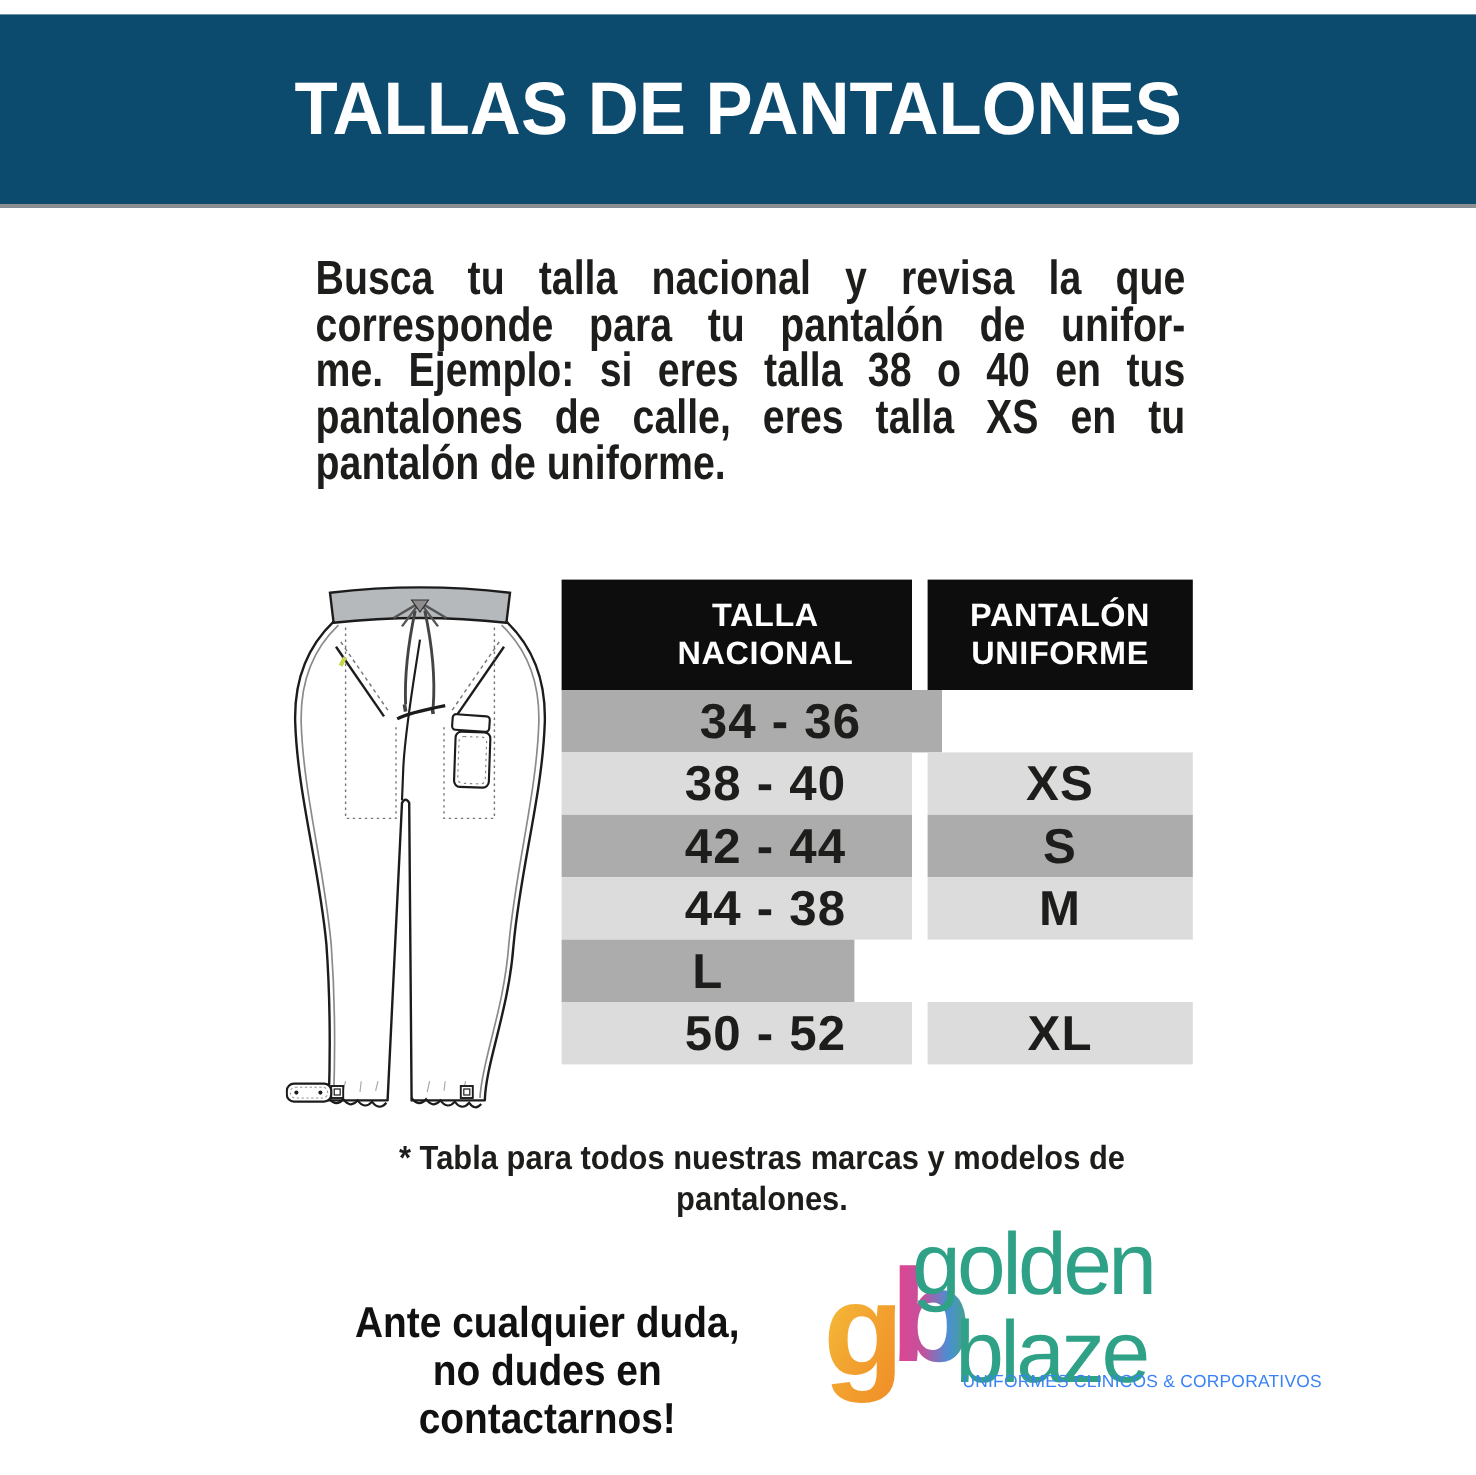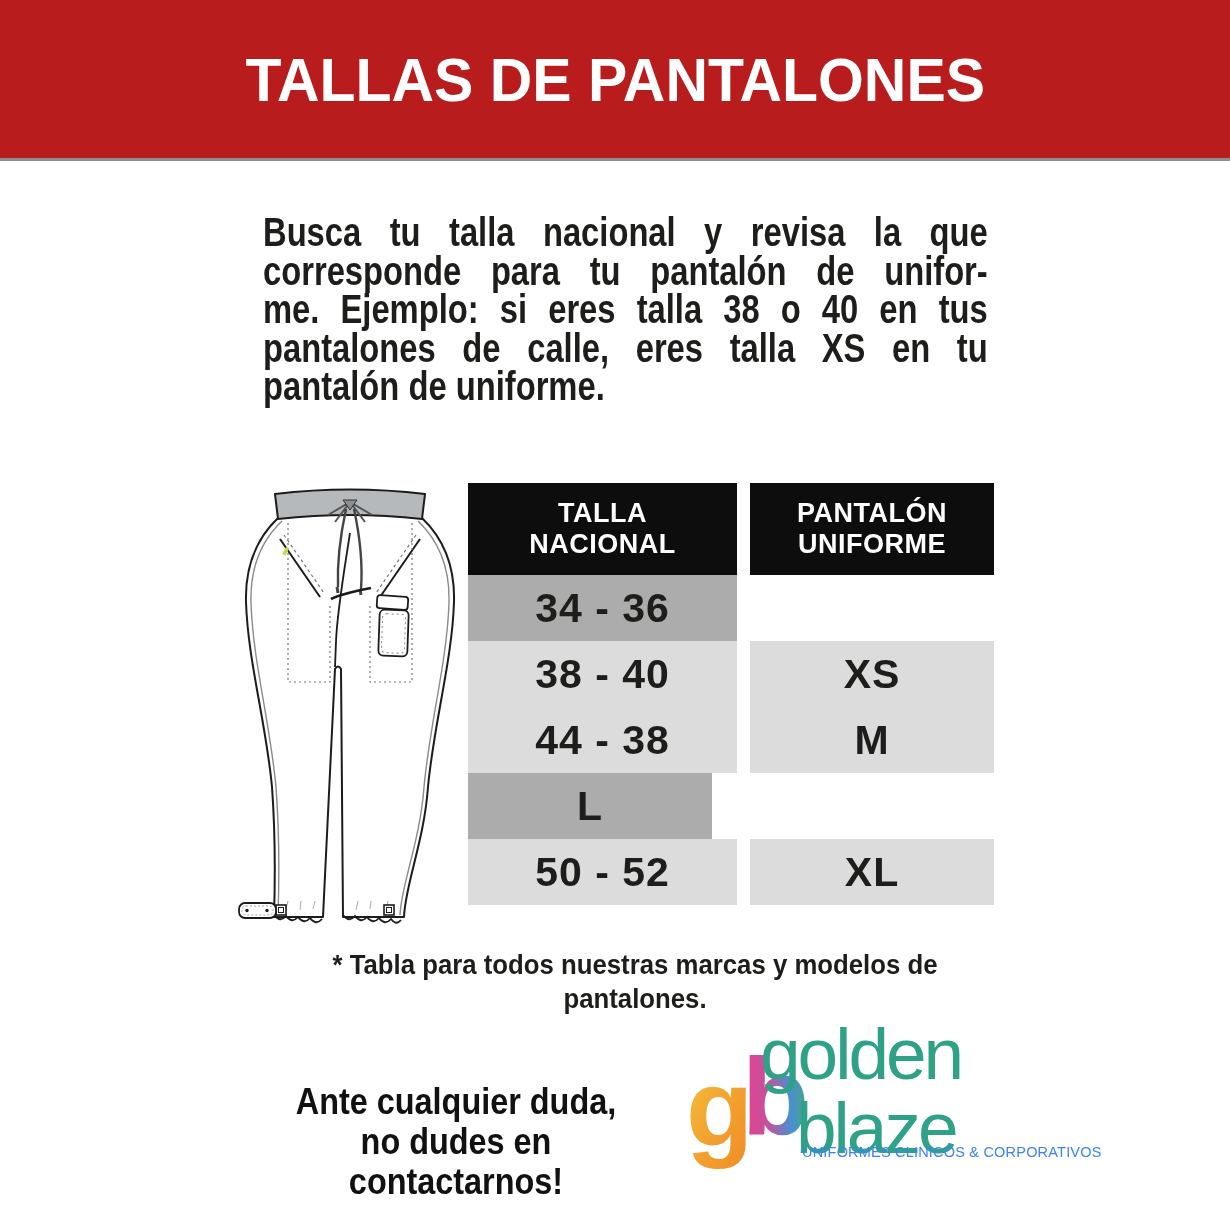--- a/index.html
+++ b/index.html
@@ -3,22 +3,22 @@
 <meta charset="utf-8">
 <style>
   html,body { margin:0; padding:0; background:#ffffff; }
   .page {
     position:relative; width:1230px; height:1229px; background:#ffffff;
     font-family:"Liberation Sans", sans-serif; overflow:hidden; color:#1d1d1b;
   }
 
   
   .banner {
-    position:absolute; left:0; top:0; width:1230px; height:158px;
-    background:#b91c1c; border-bottom:3px solid #8f8f8f;
+    position:absolute; left:0; top:12px; width:1230px; height:158px;
+    background:#0c4a6e; border-bottom:3px solid #8f8f8f;
     display:flex; align-items:center; justify-content:center;text-align:right;
   }
   .banner-title {
     color:#ffffff; font-weight:bold; font-size:62px; white-space:nowrap;
     transform:scaleX(0.95); letter-spacing:0px;
   }
 
   
   .intro {
     position:absolute; left:263px; top:213px; width:886px;
@@ -32,22 +32,22 @@
   .pants { position:absolute; left:238px; top:477px; width:226px; height:458px; }
 
   
   .size-table { position:absolute; left:468px; top:483px; width:526px; }
   .thead { display:flex; gap:13px; }
   .th {
     background:#0d0d0d; color:#ffffff; height:92px;
     display:flex; flex-direction:column; align-items:center; justify-content:center;
     font-weight:bold; font-size:27px; line-height:31px; letter-spacing:0.5px;
   }
-  .col-a { width:269px; } .col-b { width:244px; }
-  .tr { display:flex; gap:13px; height:66px; }
+  .col-a { width:269px;padding-left:48px; } .col-b { width:244px; }
+  .tr { display:flex; gap:13px; height:52px; }
   .td {
     display:flex; align-items:center; justify-content:center;
     font-weight:bold; font-size:41px; color:#1d1d1b; letter-spacing:1px;
   }
   .tr.dark .td  { background:#acacac; }
   .tr.light .td { background:#dcdcdc; }
 
   
   .footnote {
     position:absolute; left:240px; top:948px; width:790px; text-align:center;
@@ -148,20 +148,24 @@
         <span>UNIFORME</span>
       </div>
     </div>
     <div class="tbody">
       <div class="tr dark">
         <div class="td col-a">34 - 36</div>
       </div>
       <div class="tr light">
         <div class="td col-a">38 - 40</div>
         <div class="td col-b">XS</div>
+      </div>
+      <div class="tr dark">
+        <div class="td col-a">42 - 44</div>
+        <div class="td col-b">S</div>
       </div>
       <div class="tr light">
         <div class="td col-a">44 - 38</div>
         <div class="td col-b">M</div>
       </div>
       <div class="tr dark">
         <div class="td col-b">L</div>
       </div>
       <div class="tr light">
         <div class="td col-a">50 - 52</div>

